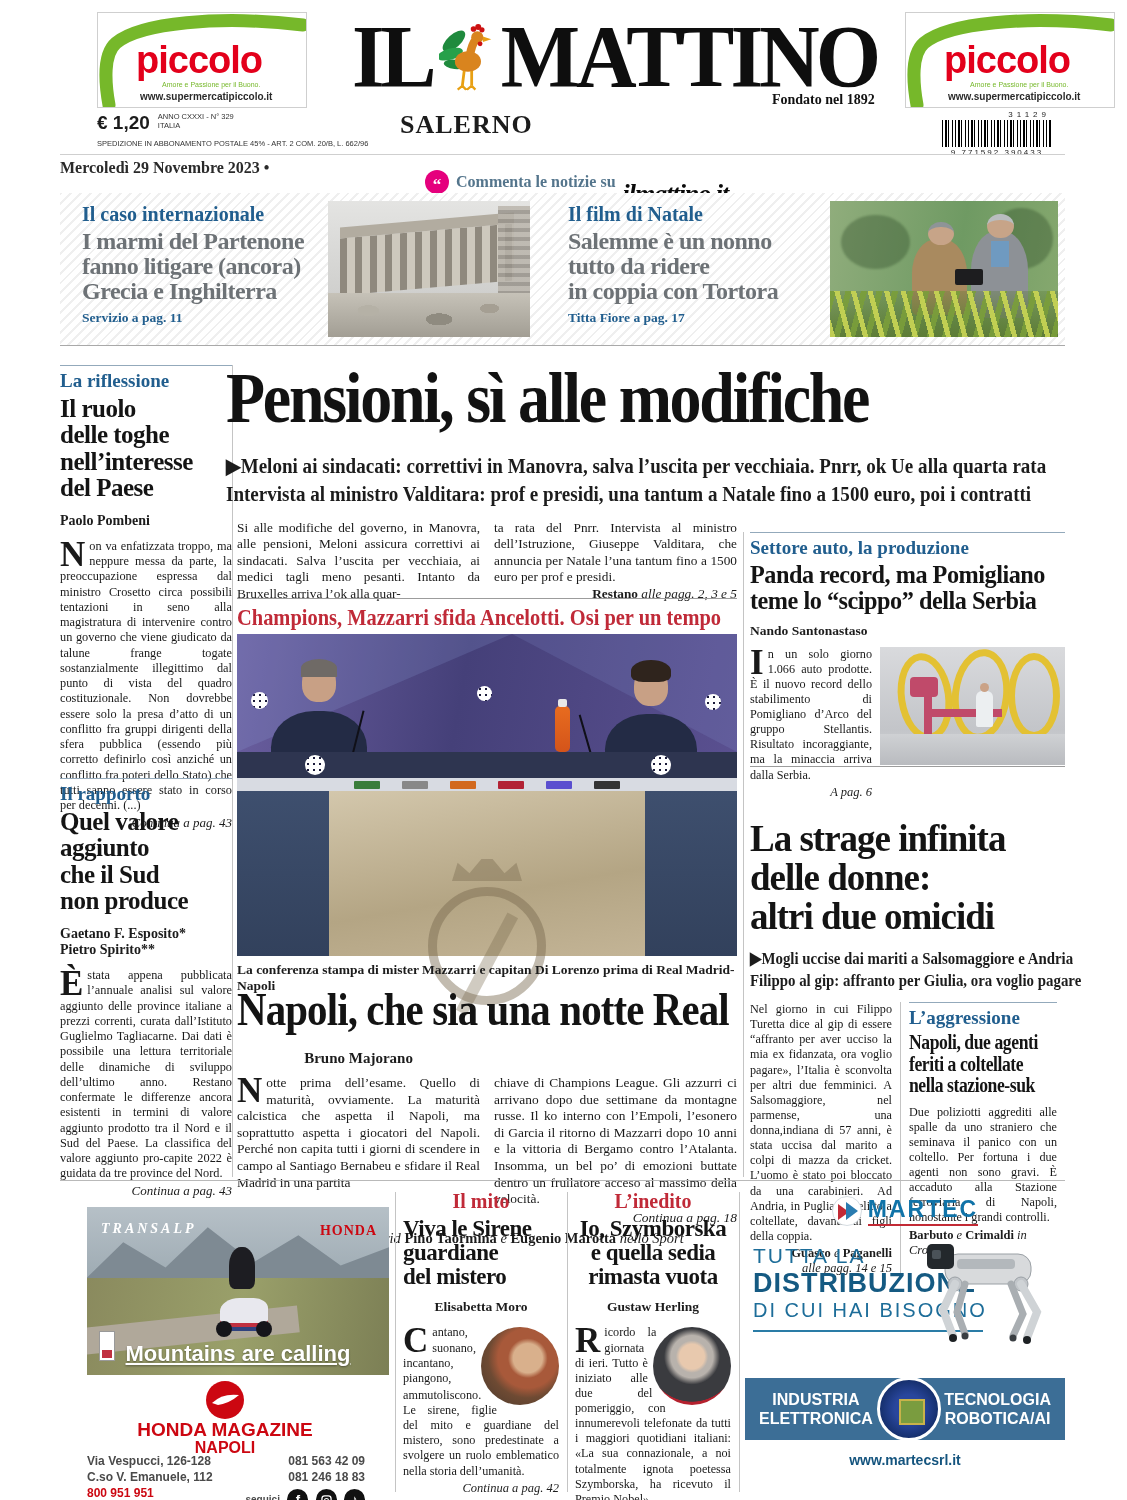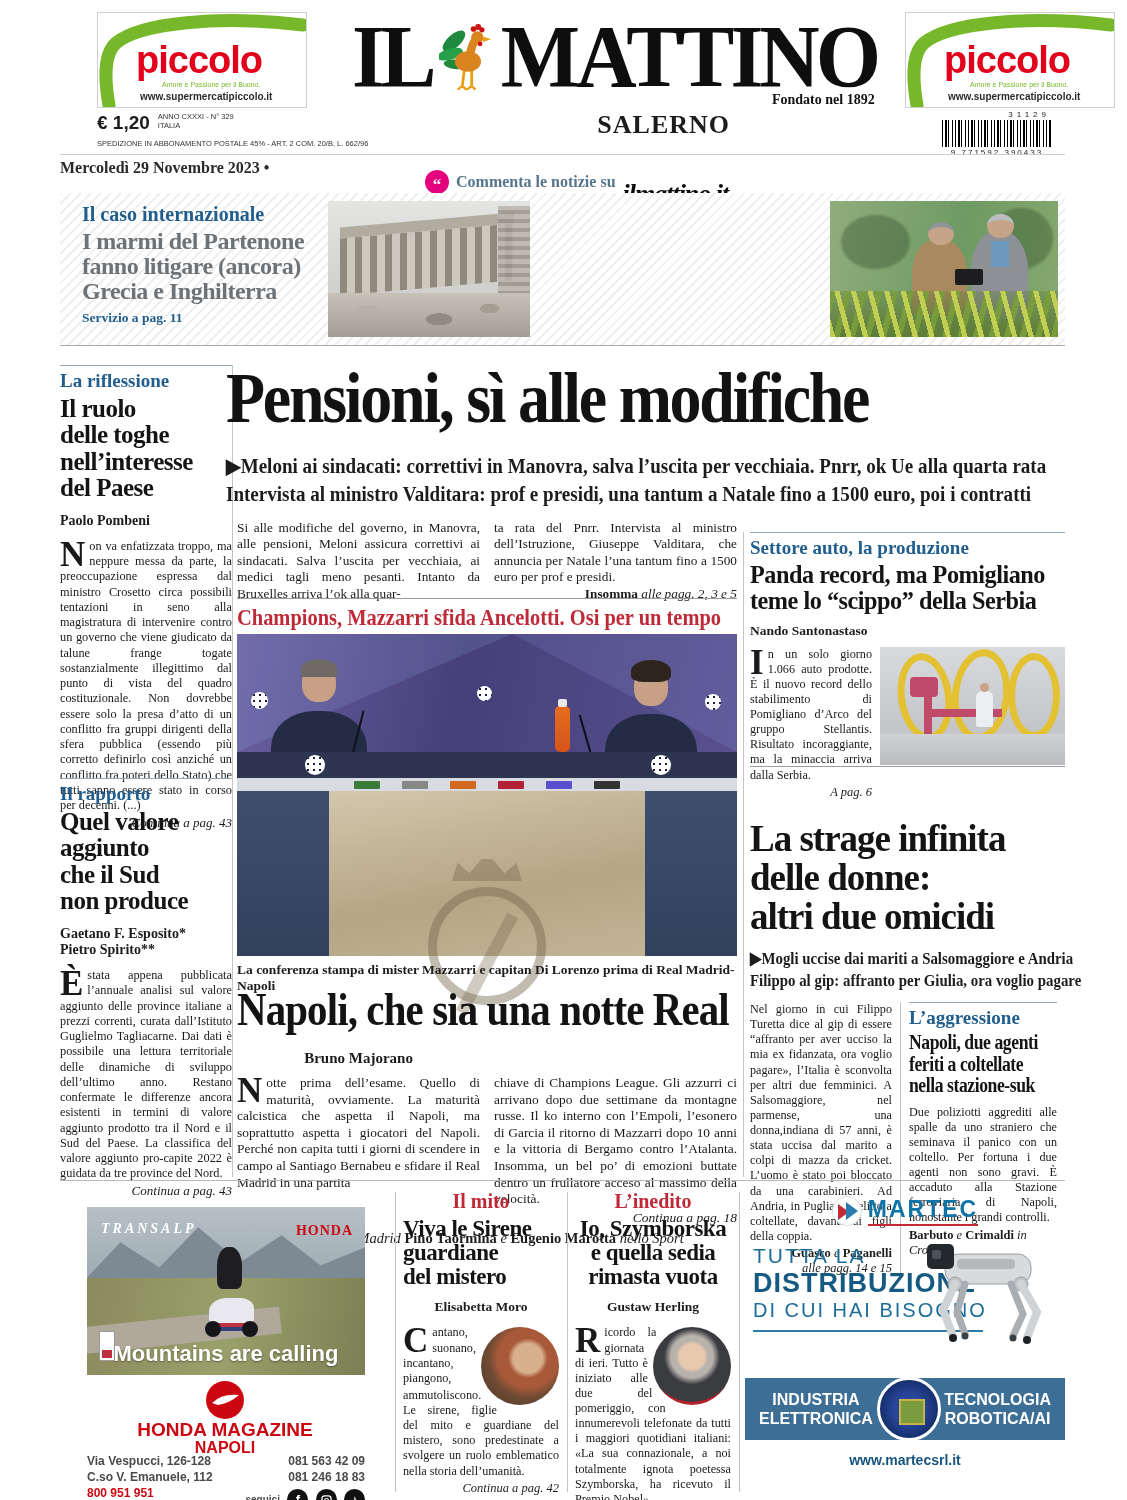--- a/index.html
+++ b/index.html
@@ -25,21 +25,21 @@
 .ptag{position:absolute;left:64px;top:68px;font-size:7px;color:#76b82a;}
 .purl{position:absolute;left:42px;top:78px;font-size:10px;color:#2a2a2a;font-weight:bold;}
 #masthead{left:322px;top:4px;width:585px;height:104px;display:flex;align-items:center;justify-content:center;gap:6px;}
 .mast-word{font-size:84px;font-weight:bold;letter-spacing:-4px;color:#0e0e0e;transform:scaleY(1.06);line-height:1;}
 #fondato{left:772px;top:92px;font-size:14px;font-weight:bold;color:#111;}
 #priceblock{left:97px;top:112px;}
 #price-row{display:flex;gap:8px;align-items:flex-start;}
 #price{font-size:19px;font-weight:bold;font-family:"Liberation Sans",sans-serif;}
 .issue-small{font-size:7.5px;font-family:"Liberation Sans",sans-serif;color:#333;line-height:1.25;}
 #postal{margin-top:5px;font-size:7.5px;font-family:"Liberation Sans",sans-serif;color:#333;}
-#salerno{left:400px;top:110px;width:330px;text-align:right;font-size:26px;font-weight:bold;letter-spacing:1px;}
+#salerno{left:400px;top:110px;width:330px;text-align:left;font-size:26px;font-weight:bold;letter-spacing:1px;}
 #barcode-wrap{left:938px;top:110px;width:118px;text-align:center;font-family:"Liberation Sans",sans-serif;}
 #barcode-top{font-size:8px;letter-spacing:4px;text-align:right;padding-right:6px;}
 #barcode-bars{height:27px;margin:1px 4px;background:repeating-linear-gradient(90deg,#000 0 1px,#fff 1px 3px,#000 3px 5px,#fff 5px 6px,#000 6px 7px,#fff 7px 10px,#000 10px 11px,#fff 11px 13px);}
 #barcode-num{font-size:8px;letter-spacing:2px;}
 #dateline{left:60px;top:159px;font-size:16px;font-weight:bold;color:#2a2a2a;}
 #comment-line{left:425px;top:155px;display:flex;align-items:center;gap:7px;}
 #bubble{width:24px;height:24px;border-radius:50%;background:#e5007d;color:#fff;font-weight:bold;font-size:17px;text-align:center;line-height:30px;}
 #comment-text{font-size:16px;font-weight:bold;color:#54758c;}
 #comment-site{font-size:26px;font-weight:bold;font-style:italic;letter-spacing:-1px;color:#0a0a0a;margin-top:24px;}
 
@@ -102,31 +102,31 @@
 .fy-arc{position:absolute;border:7px solid #e3c133;border-radius:50%;background:transparent;}
 .fy-red{position:absolute;background:#c04a6a;}
 .fy-worker{position:absolute;width:17px;height:36px;border-radius:6px 6px 2px 2px;background:#eceff1;}
 .fy-worker:before{content:"";position:absolute;left:4px;top:-8px;width:9px;height:9px;border-radius:50%;background:#caa287;}
 .fy-floor{position:absolute;bottom:0;width:100%;height:26%;background:linear-gradient(#cfd1d4,#b9bbbf);}
 
 .circ{float:right;width:78px;height:78px;border-radius:50%;margin:2px 0 2px 5px;shape-outside:circle(42px);}
 #mermaid-circ{background:radial-gradient(circle at 60% 40%,#d9b08c 0 22%,#a8593a 30% 45%,#6e4a33 60%,#47382c 100%);}
 #szym-circ{background:radial-gradient(circle at 50% 38%,#e8c9ae 0 20%,#b8b2ac 26% 34%,#3a3b3f 45% 72%,#b5212e 73%);}
 
-#honda-photo{position:absolute;left:27px;top:22px;width:278px;height:168px;overflow:hidden;background:linear-gradient(#b6c0c7,#9daab2 45%,#8d9684);}
+#honda-photo{position:absolute;left:27px;top:22px;width:302px;height:168px;overflow:hidden;background:linear-gradient(#b6c0c7,#9daab2 45%,#8d9684);}
 .hp-mount{position:absolute;top:0;width:100%;height:60%;background:#7e8a93;clip-path:polygon(0 70%,12% 35%,26% 60%,40% 20%,55% 55%,70% 28%,84% 58%,100% 40%,100% 100%,0 100%);}
 .hp-slope{position:absolute;bottom:0;width:100%;height:58%;background:linear-gradient(100deg,#8a8a5e,#9aa06a 50%,#7c7f55);}
 .hp-road{position:absolute;left:-10%;bottom:18%;width:80%;height:16%;background:#b0a89a;transform:rotate(-6deg);}
 .hp-rider{position:absolute;left:44%;bottom:26%;width:16%;height:36%;}
 .hp-rider .bike{position:absolute;bottom:0;width:100%;height:55%;background:#e8e8ee;border-radius:40% 30% 10% 10%;box-shadow:inset 0 -4px 0 #30427e, inset 0 -8px 0 #c03040;}
 .hp-rider .wheel{position:absolute;bottom:-6px;width:16px;height:16px;border-radius:50%;background:#15151a;}
 .hp-rider .body{position:absolute;left:18%;top:-40%;width:55%;height:70%;border-radius:45% 45% 20% 20%;background:#1d1d22;}
 .hp-brand1{position:absolute;left:14px;top:14px;color:#fff;font-weight:bold;font-style:italic;font-size:14px;letter-spacing:3px;}
 .hp-brand2{position:absolute;right:12px;top:16px;color:#cc0711;font-weight:bold;font-size:14px;letter-spacing:1px;}
-.hp-slogan{position:absolute;left:0;right:0;bottom:8px;text-align:center;color:#fff;font-weight:bold;font-size:22px;text-shadow:0 1px 2px rgba(0,0,0,.4);}
+.hp-slogan{position:absolute;left:0;right:0;bottom:8px;text-align:center;color:#fff;font-weight:bold;font-size:22px;text-shadow:0 1px 2px rgba(0,0,0,.4);text-decoration:underline;}
 .hp-badge{position:absolute;left:12px;bottom:14px;width:16px;height:30px;background:#fff;border:1px solid #999;}
 .hp-badge:after{content:"";position:absolute;left:2px;bottom:2px;width:10px;height:8px;background:#c03040;}
 #honda-wing{width:38px;height:38px;border-radius:50%;background:#cc0711;margin:0 auto;position:relative;}
 #honda-wing svg{position:absolute;inset:0;}
 #honda-mag{color:#cc0711;font-weight:bold;font-size:19px;text-align:center;letter-spacing:0;}
 #honda-nap{color:#cc0711;font-weight:bold;font-size:16px;text-align:center;margin-top:-2px;}
 .h-foot{font-size:12px;font-weight:bold;color:#4a4a4a;line-height:1.35;}
 .soc{display:inline-block;width:21px;height:21px;border-radius:50%;background:#111;color:#fff;text-align:center;font-size:13px;line-height:21px;font-weight:bold;vertical-align:middle;margin-left:4px;}
 
 #martec-logo{display:flex;align-items:center;justify-content:center;gap:6px;margin-top:8px;}
@@ -213,20 +213,27 @@
     <div class="t-head ml">I marmi del Partenone
 fanno litigare (ancora)
 Grecia e Inghilterra</div>
     <div class="t-ref">Servizio a pag. 11</div>
   </div>
   <div id="parthenon" class="t-img">
     <div class="temple"></div>
       <div class="scaffold"></div>
       <div class="ground"></div>
   </div>
+  <div class="abs" style="left:508px;top:10px;width:258px;">
+    <div class="t-kicker">Il film di Natale</div>
+    <div class="t-head ml">Salemme è un nonno
+tutto da ridere
+in coppia con Tortora</div>
+    <div class="t-ref">Titta Fiore a pag. 17</div>
+  </div>
   <div id="garden" class="t-img">
     <div class="tree" style="left:5%;top:10%;width:30%;height:40%;"></div>
     <div class="tree" style="left:70%;top:5%;width:28%;height:45%;"></div>
     <div class="man1">
         <div class="head"></div>
       </div>
     <div class="man2">
         <div class="head"></div>
         <div class="shirt"></div>
       </div>
@@ -262,21 +269,21 @@
   <div style="font-size:71px;font-weight:bold;letter-spacing:-2.5px;white-space:nowrap;transform:scaleX(.9);transform-origin:left;color:#121212;">Pensioni, sì alle modifiche</div>
   <div style="margin-top:14px;font-size:20.5px;font-weight:bold;line-height:1.35;">
     <div style="white-space:nowrap;transform:scaleX(.93);transform-origin:left;">▶Meloni ai sindacati: correttivi in Manovra, salva l’uscita per vecchiaia. Pnrr, ok Ue alla quarta rata</div>
     <div style="white-space:nowrap;transform:scaleX(.93);transform-origin:left;">Intervista al ministro Valditara: prof e presidi, una tantum a Natale fino a 1500 euro, poi i contratti</div>
   </div>
 </div>
 <div class="abs" style="left:237px;top:520px;width:500px;display:flex;gap:14px;">
   <p class="bodytxt jus" style="width:243px;font-size:13.3px;">Si alle modifiche del governo, in Manovra, alle pensioni, Meloni assicura correttivi ai sindacati. Salva l’uscita per vecchiaia, ai medici tagli meno pesanti. Intanto da Bruxelles arriva l’ok alla quar-</p>
   <div style="width:243px;">
     <p class="bodytxt jus" style="font-size:13.3px;">ta rata del Pnrr. Intervista al ministro dell’Istruzione, Giuseppe Valditara, che annuncia per Natale l’una tantum fino a 1500 euro per prof e presidi.</p>
-    <div style="text-align:right;font-size:13.3px;"><span class="b">Insomma</span><span class="i"> alle pagg. 2, 3 e 5</span></div>
+    <div style="text-align:right;font-size:13.3px;"><span class="b">Restano</span><span class="i"> alle pagg. 2, 3 e 5</span></div>
   </div>
 </div>
 <div class="hline" style="left:237px;top:598px;width:500px;background:#9c9c9c;"></div>
 
 <div class="abs" style="left:237px;top:604px;width:500px;">
   <div style="color:#c02a38;font-weight:bold;font-size:23.5px;white-space:nowrap;transform:scaleX(.87);transform-origin:left;">Champions, Mazzarri sfida Ancelotti. Osi per un tempo</div>
 </div>
 <div class="abs" style="left:237px;top:634px;">
   <div id="photo-press">
     <div class="pp-back"></div>

